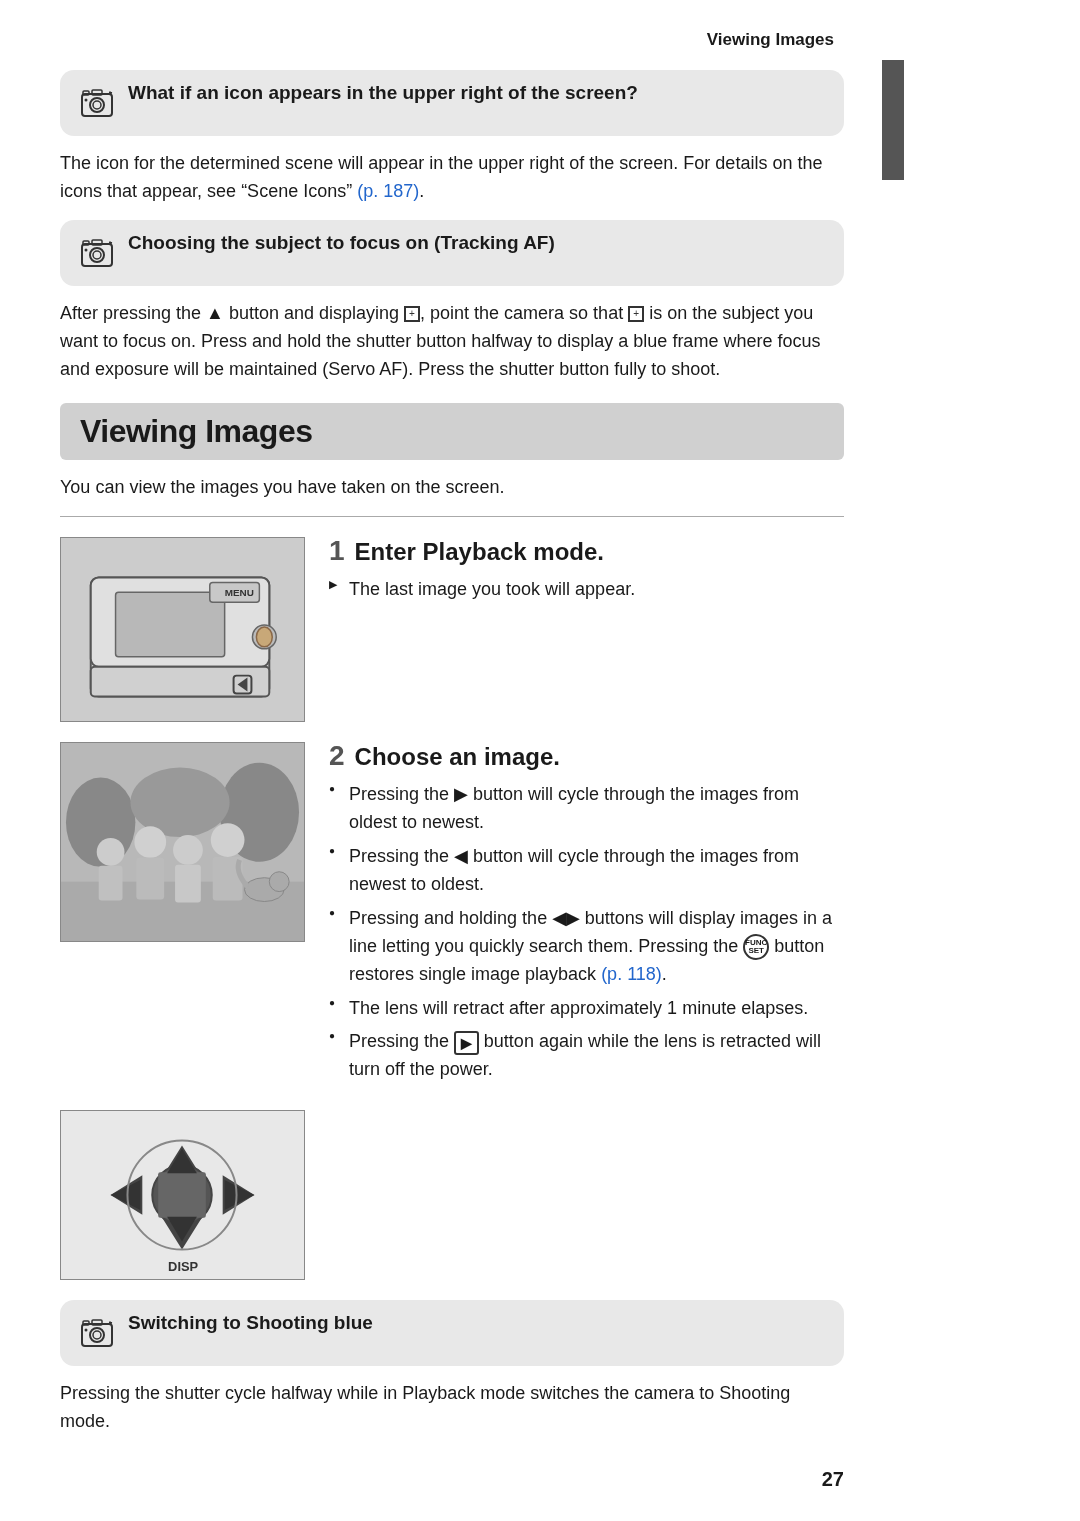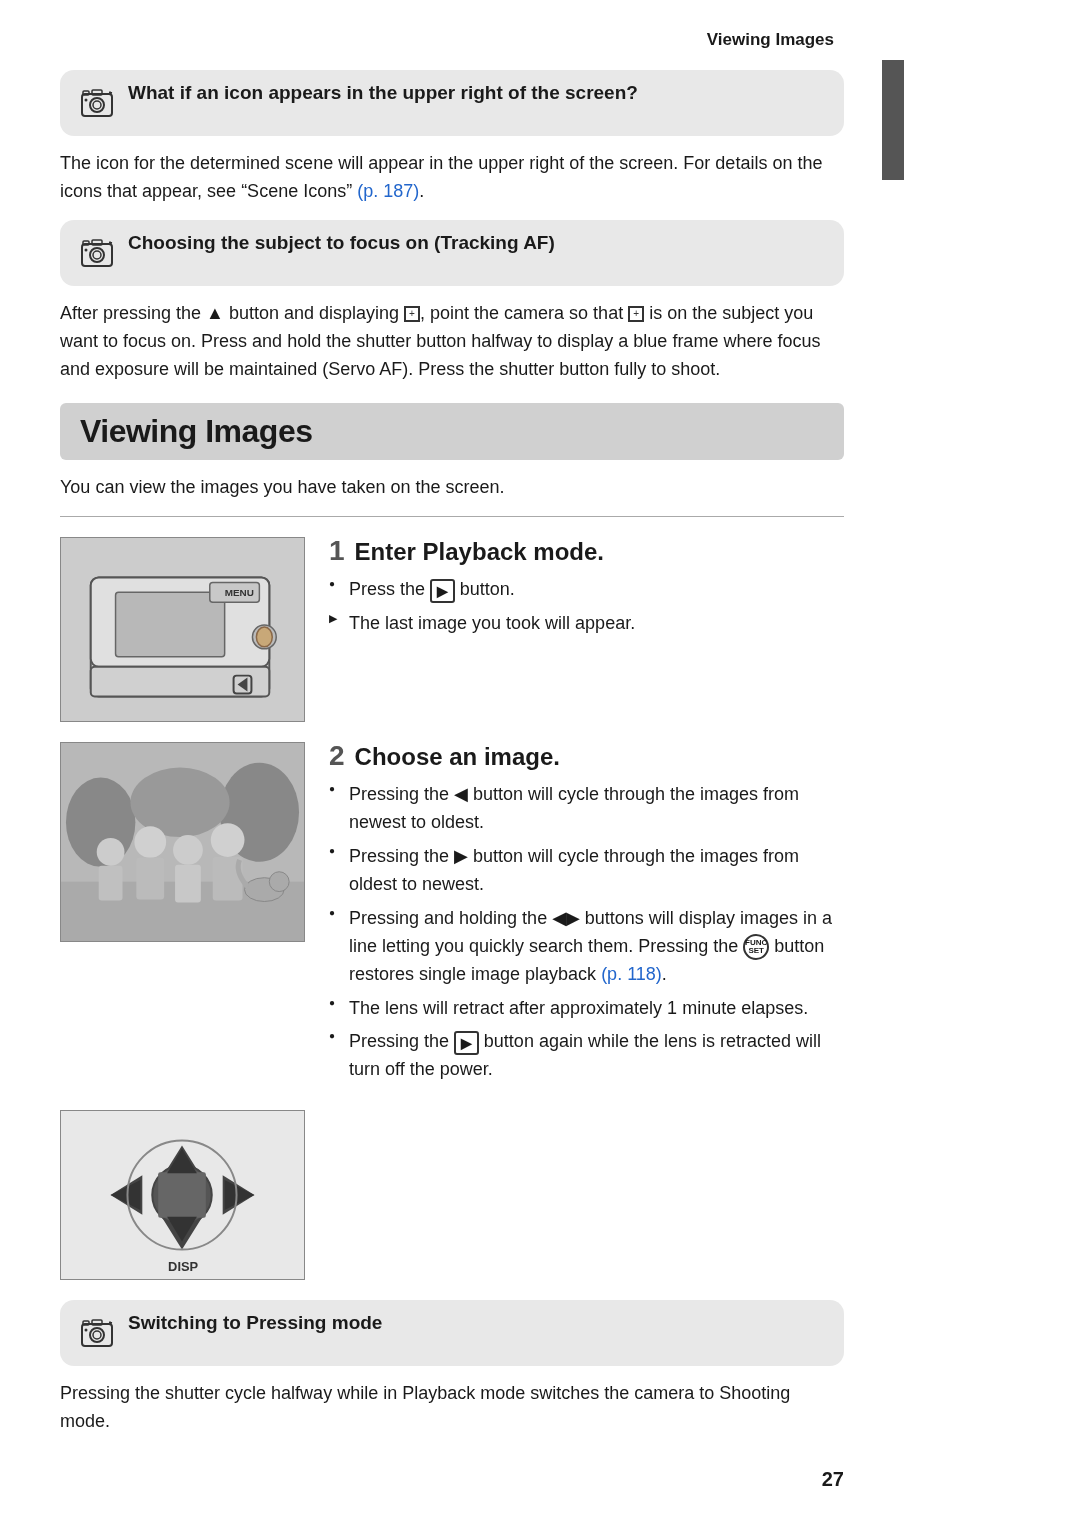--- a/index.html
+++ b/index.html
@@ -343,23 +343,20 @@
           <polygon points="178,148 188,141 188,155" fill="#444"></polygon>
           <rect x="174" y="139" width="18" height="18" rx="3" fill="none" stroke="#444" stroke-width="2"></rect>
         </svg>
       </div>
       <div class="step-content">
         <div class="step-header">
           <span class="step-number">1</span>
           <span class="step-title">Enter Playback mode.</span>
         </div>
         <ul class="bullet-list">
-          <li class="bullet-circle">
-            Press the <span class="btn-icon">▶</span> button.
-          </li>
           <li class="bullet-arrow">
             The last image you took will appear.
           </li>
         </ul>
       </div>
     </div>
 
     <div class="step-row">
       <div class="step-image step-image-2">
 
@@ -391,24 +388,24 @@
           <path d="M188 145 Q175 130 180 118" stroke="#aaa" stroke-width="5" fill="none"></path>
         </svg>
       </div>
       <div class="step-content">
         <div class="step-header">
           <span class="step-number">2</span>
           <span class="step-title">Choose an image.</span>
         </div>
         <ul class="bullet-list">
           <li class="bullet-circle">
+            Pressing the ▶ button will cycle through the images from oldest to newest.
+          </li>
+          <li class="bullet-circle">
             Pressing the ◀ button will cycle through the images from newest to oldest.
-          </li>
-          <li class="bullet-circle">
-            Pressing the ▶ button will cycle through the images from oldest to newest.
           </li>
           <li class="bullet-circle">
             Pressing and holding the ◀▶ buttons will display images in a line letting you quickly search them. Pressing the
             <span class="func-btn" style="font-size:8px;">FUNC<br>SET</span>
             button restores single image playback <span class="link">(p. 118)</span>.
           </li>
           <li class="bullet-circle">
             The lens will retract after approximately 1 minute elapses.
           </li>
           <li class="bullet-circle">
@@ -459,21 +456,21 @@
         <rect x="4" y="10" width="30" height="22" rx="3" ry="3" fill="none" stroke="#333" stroke-width="2"></rect>
         <circle cx="19" cy="21" r="7" fill="none" stroke="#333" stroke-width="2"></circle>
         <circle cx="19" cy="21" r="4" fill="none" stroke="#333" stroke-width="1.5"></circle>
         <rect x="14" y="6" width="10" height="5" rx="1" fill="none" stroke="#333" stroke-width="1.5"></rect>
         <rect x="5" y="7" width="6" height="4" rx="1" fill="none" stroke="#333" stroke-width="1.5"></rect>
         <path d="M31 8 c0.5-1 1.5-1 2 0 l1 0 c0.3 0.8 0 1.5-0.5 1.8 l0.2 1 c-0.7 0.5-1.5 0.5-2.2 0 l0.2-1 c-0.5-0.3-0.8-1-0.7-1.8z" fill="#333"></path>
         <circle cx="8" cy="16" r="1.5" fill="#333"></circle>
       </svg>
     </div>
     <div class="tip-box-content">
-      <p class="tip-box-title">Switching to Pressing mode</p>
+      <p class="tip-box-title">Switching to Shooting blue</p>
     </div>
   </div>
 
   <p class="body-text">Pressing the shutter cycle halfway while in Playback mode switches the camera to Shooting mode.</p>
 
   <div class="page-number">27</div>
 
 </div>
 
 </body></html>

